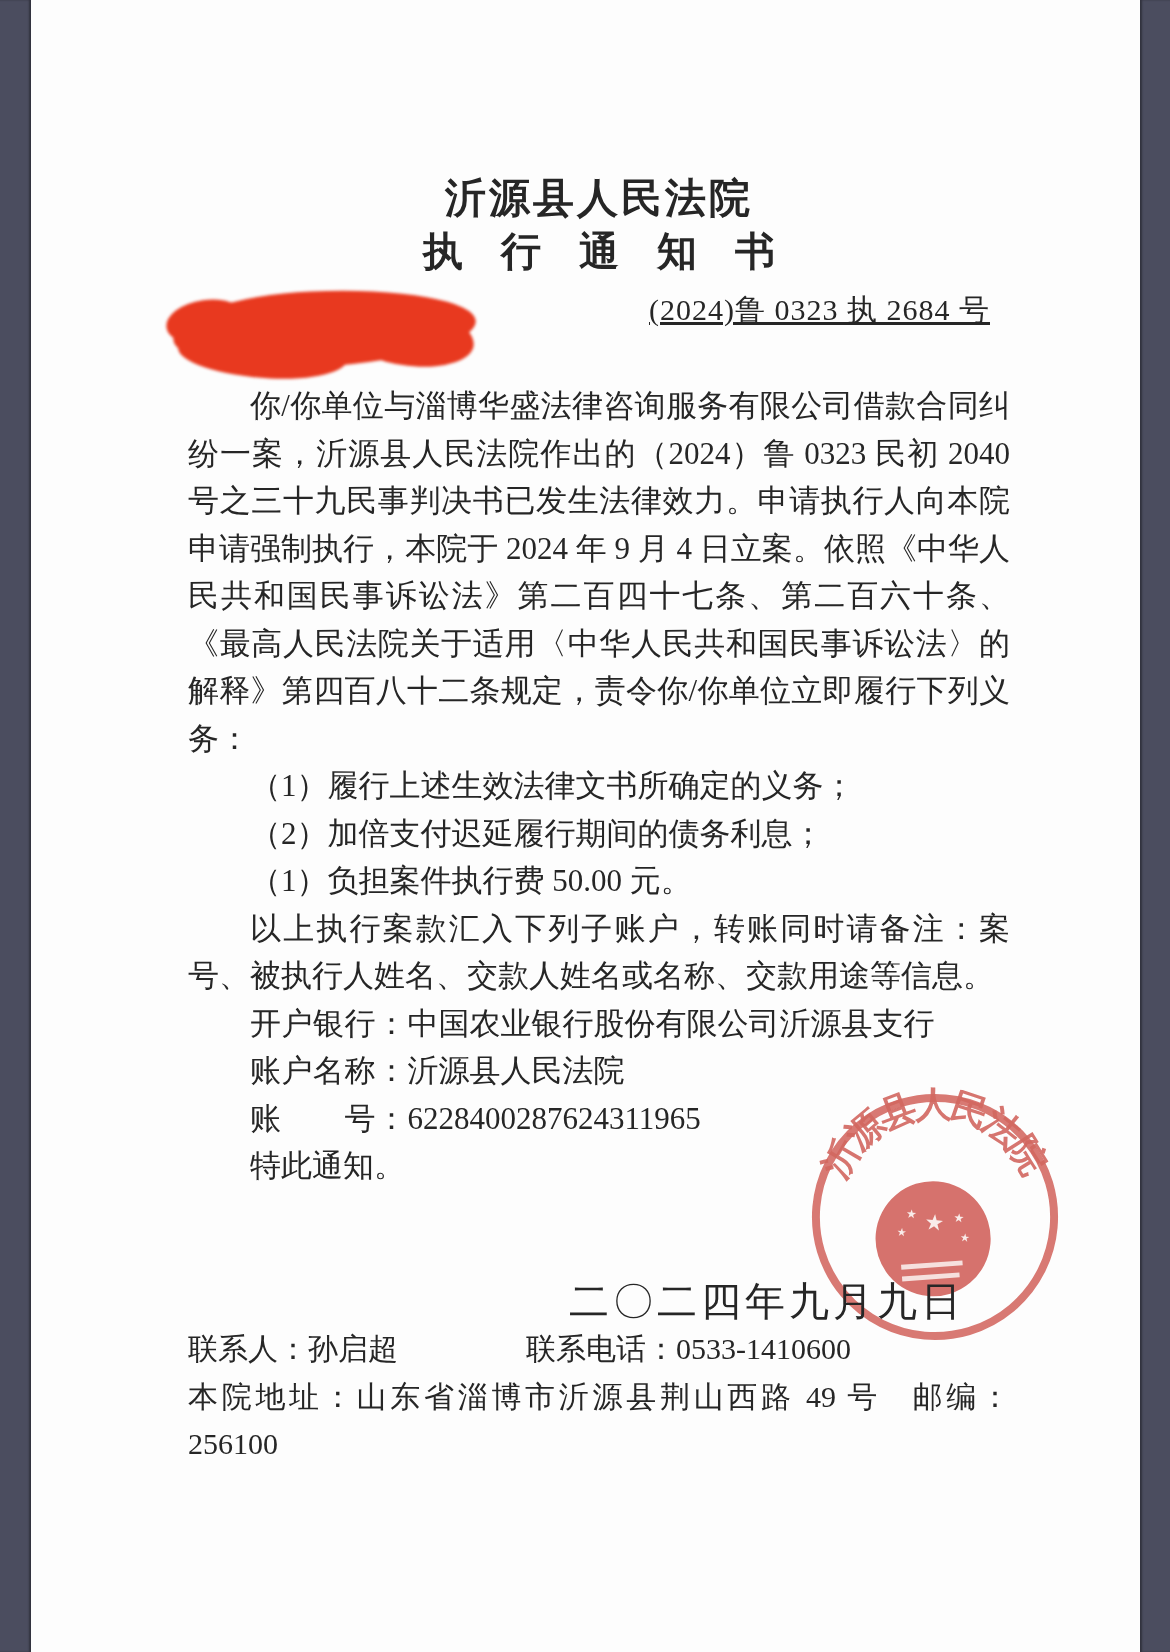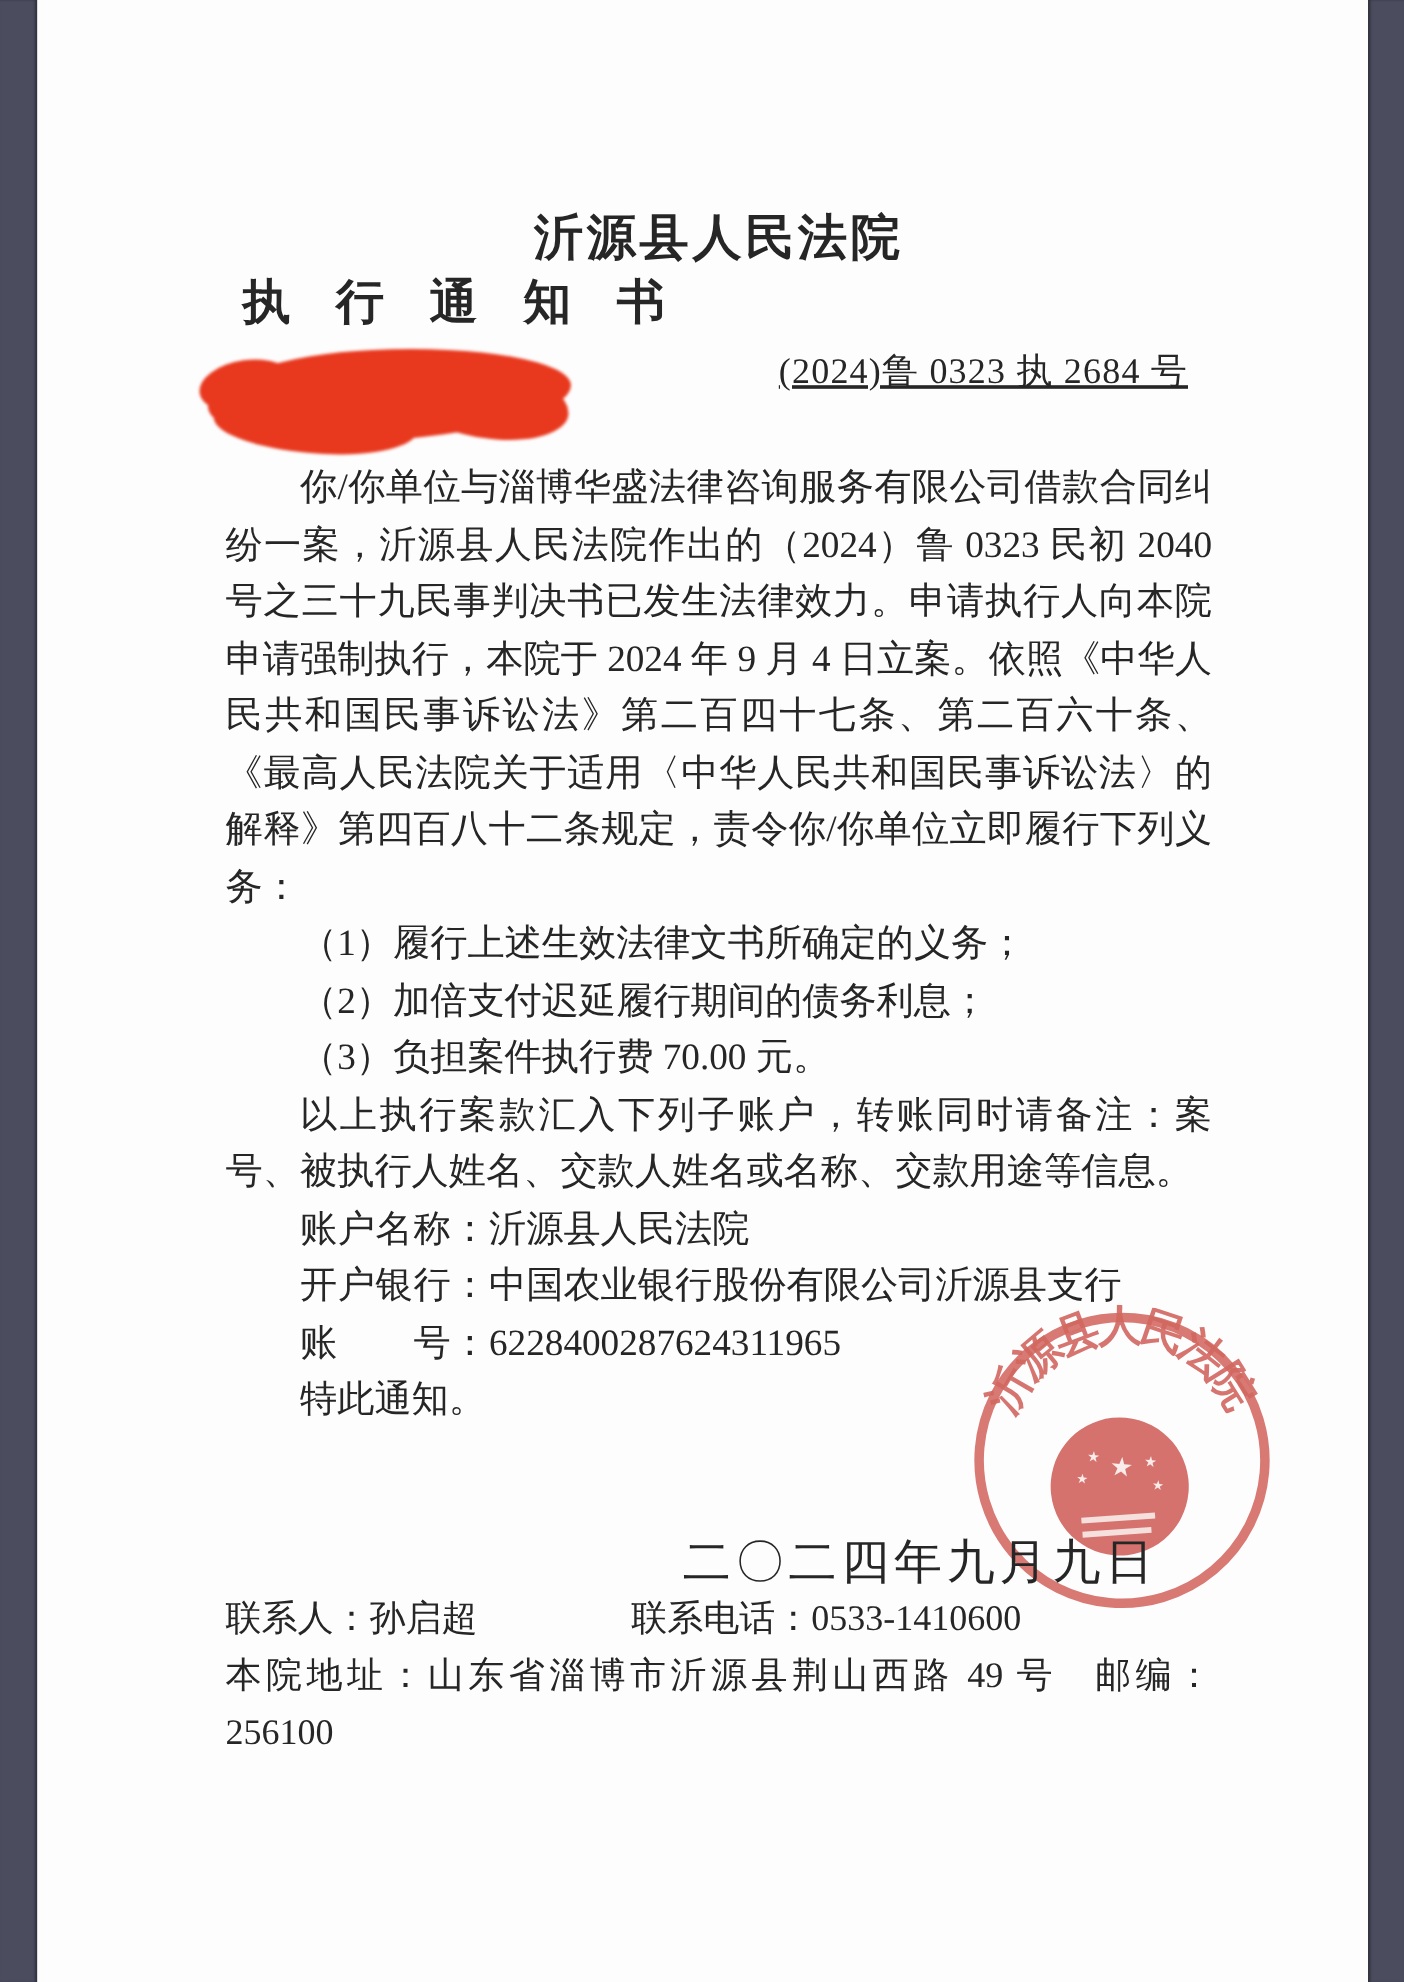--- a/index.html
+++ b/index.html
@@ -16,21 +16,21 @@
     position:absolute;left:188px;top:172px;width:822px;
     color:#262626;font-size:31px;line-height:47.5px;
     text-align:justify;
   }
   .title1{
     font-size:41px;line-height:52px;font-weight:600;
     text-align:center;letter-spacing:3px;
   }
   .title2{
     font-size:40px;line-height:52px;font-weight:600;
-    letter-spacing:14px;margin-top:2px;text-indent:14px;
+    text-align:center;letter-spacing:14px;margin-top:2px;text-indent:14px;
   }
   .case-no{
     font-size:30px;line-height:44px;margin-top:10px;
     text-align:right;padding-right:20px;letter-spacing:1px;text-decoration:underline;
   }
   .para{margin:0;text-indent:2em;}
   .para.first{margin-top:50px;}
   .line{text-indent:2em;}
   .bank-line .lbl{letter-spacing:0.5px;}
   .date-line{
@@ -107,26 +107,26 @@
   <div class="doc">
 
     <div class="title1">沂源县人民法院</div>
     <div class="title2">执 行 通 知 书</div>
     <div class="case-no">(2024)鲁 0323 执 2684 号</div>
 
     <p class="para first">你/你单位与淄博华盛法律咨询服务有限公司借款合同纠纷一案，沂源县人民法院作出的（2024）鲁 0323 民初 2040 号之三十九民事判决书已发生法律效力。申请执行人向本院申请强制执行，本院于 2024 年 9 月 4 日立案。依照《中华人民共和国民事诉讼法》第二百四十七条、第二百六十条、《最高人民法院关于适用〈中华人民共和国民事诉讼法〉的解释》第四百八十二条规定，责令你/你单位立即履行下列义务：</p>
 
     <div class="line">（1）履行上述生效法律文书所确定的义务；</div>
     <div class="line">（2）加倍支付迟延履行期间的债务利息；</div>
-    <div class="line">（3）负担案件执行费 70.00 元。</div>
+    <div class="line">（1）负担案件执行费 50.00 元。</div>
 
     <p class="para">以上执行案款汇入下列子账户，转账同时请备注：案号、被执行人姓名、交款人姓名或名称、交款用途等信息。</p>
 
+    <div class="line bank-line"><span class="lbl">开户银行：</span><span>中国农业银行股份有限公司沂源县支行</span></div>
     <div class="line bank-line"><span class="lbl">账户名称：</span><span>沂源县人民法院</span></div>
-    <div class="line bank-line"><span class="lbl">开户银行：</span><span>中国农业银行股份有限公司沂源县支行</span></div>
     <div class="line bank-line"><span class="lbl">账　　号：</span><span>6228400287624311965</span></div>
 
     <div class="line">特此通知。</div>
 
     <div class="date-line">二〇二四年九月九日</div>
 
     <div class="footer-line"><span>联系人：</span><span>孙启超</span><span class="gap"></span><span>联系电话：</span><span>0533-1410600</span></div>
 
     <div class="footer-line"><span>本院地址：</span><span>山东省淄博市沂源县荆山西路 49 号</span><span class="addr-gap"></span><span>邮编：</span><span>256100</span></div>
 

